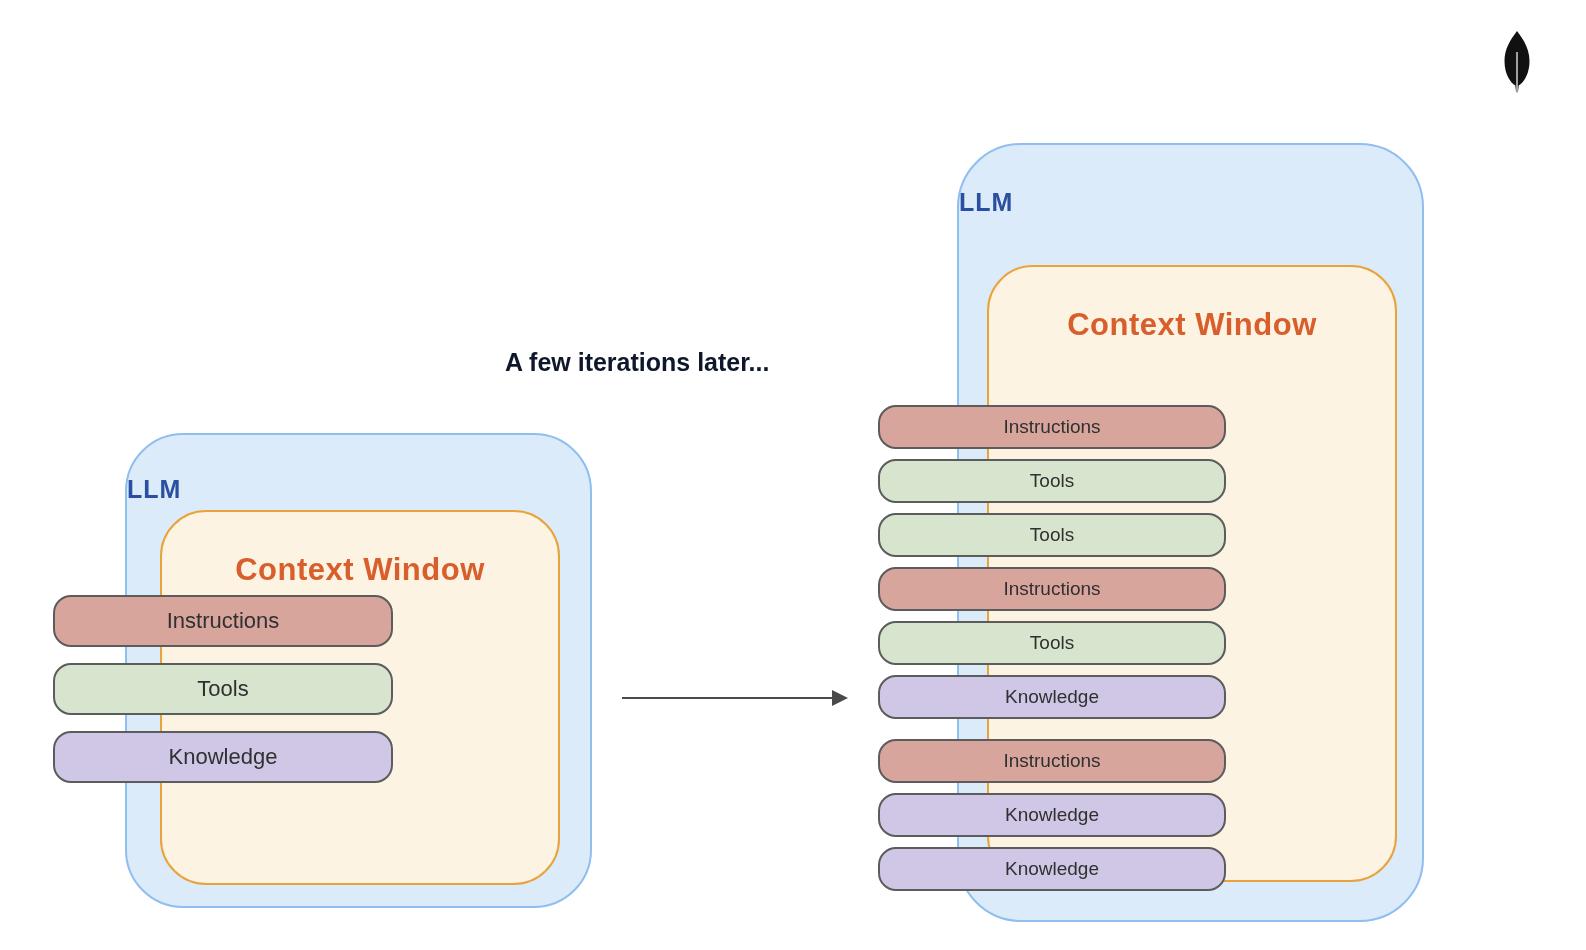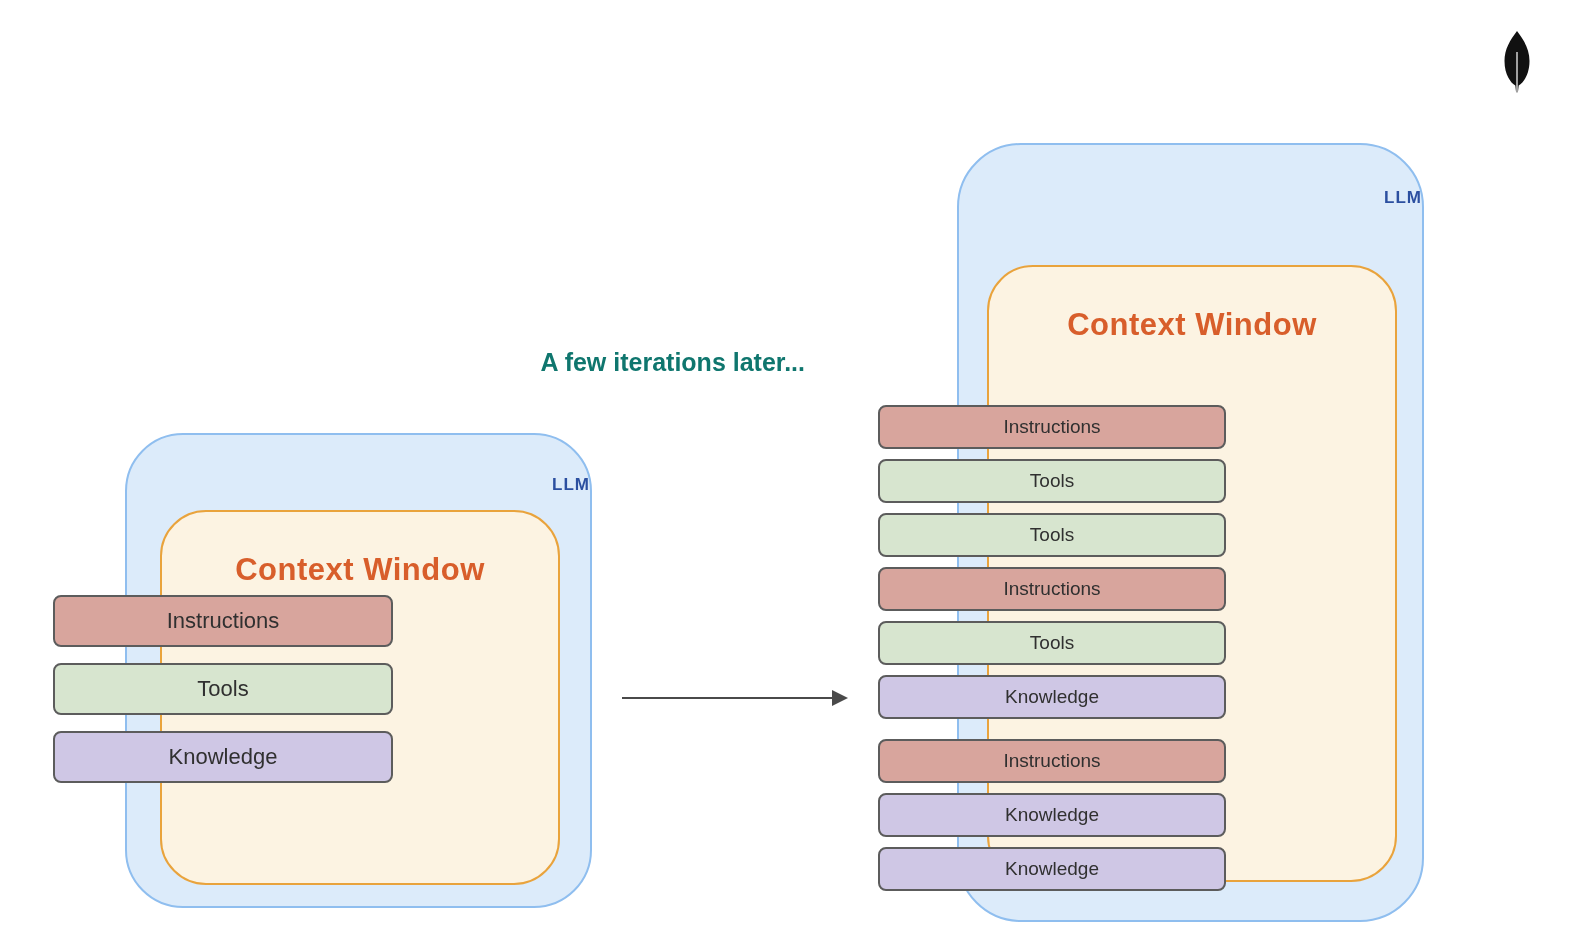--- a/index.html
+++ b/index.html
@@ -18,21 +18,21 @@
   .leaf{position:absolute;left:1502px;top:30px;width:30px;height:68px;}
   
   .llm-box{
     position:absolute;box-sizing:border-box;
     background:var(--blue-fill,#DCEBFA);
     border:2px solid var(--blue-border,#8FBEEF);
   }
   .llm-left{left:125px;top:433px;width:467px;height:475px;border-radius:58px;}
   .llm-right{left:957px;top:143px;width:467px;height:779px;border-radius:64px;}
   .llm-label{
-    text-align:right;font-weight:700;font-size:17px;letter-spacing:1px;
+    text-align:left;font-weight:700;font-size:25px;letter-spacing:1px;
     color:var(--llm-text,#2B4FA0);
   }
   .llm-left .llm-label{margin-top:40px;}
   .llm-right .llm-label{margin-top:43px;}
   .cw-box{
     position:absolute;box-sizing:border-box;
     background:var(--cream-fill,#FCF3E2);
     border:2px solid var(--orange-border,#E9A33C);
     border-radius:46px;
   }
@@ -41,33 +41,33 @@
   .cw-label{
     text-align:center;font-weight:700;font-size:31px;letter-spacing:.5px;
     color:var(--cw-text,#D85E2B);margin-top:40px;
   }
   
   .pill-stack{position:absolute;display:flex;flex-direction:column;z-index:5;}
   .pill-stack-left{left:53px;top:595px;width:340px;gap:16px;}
   .pill-stack-right{left:878px;top:405px;width:348px;gap:10px;}
   .pill{
     box-sizing:border-box;display:flex;align-items:center;justify-content:center;
-    border:2px solid var(--pill-border,#5C5C5C);border-radius:8px;
+    border:2px solid var(--pill-border,#5C5C5C);border-radius:18px;
     color:var(--pill-text,#303030);background:#eee;
   }
   .pill-stack-left .pill{height:52px;font-size:22px;}
   .pill-stack-right .pill{height:44px;font-size:19px;}
   .pill--instructions{background:var(--instructions-fill,#D8A59D);}
   .pill--tools{background:var(--tools-fill,#D7E5CF);}
   .pill--knowledge{background:var(--knowledge-fill,#CFC7E5);}
   .pill--gap{margin-top:10px;}
   
   .transition-label{
-    position:absolute;left:505px;top:348px;width:300px;text-align:right;
-    font-size:25px;font-weight:700;color:#0f766e;white-space:nowrap;
+    position:absolute;left:505px;top:348px;width:300px;text-align:left;
+    font-size:25px;font-weight:700;color:#0f172a;white-space:nowrap;
   }
   .arrow{position:absolute;left:622px;top:690px;width:226px;height:16px;}
   .arrow-line{
     position:absolute;left:0;top:7px;width:212px;height:0;
     border-top:2px solid var(--arrow-color,#4A4A4A);
   }
   .arrow-head{
     position:absolute;right:0;top:0;width:0;height:0;
     border-left:16px solid var(--arrow-color,#4A4A4A);
     border-top:8px solid transparent;border-bottom:8px solid transparent;

